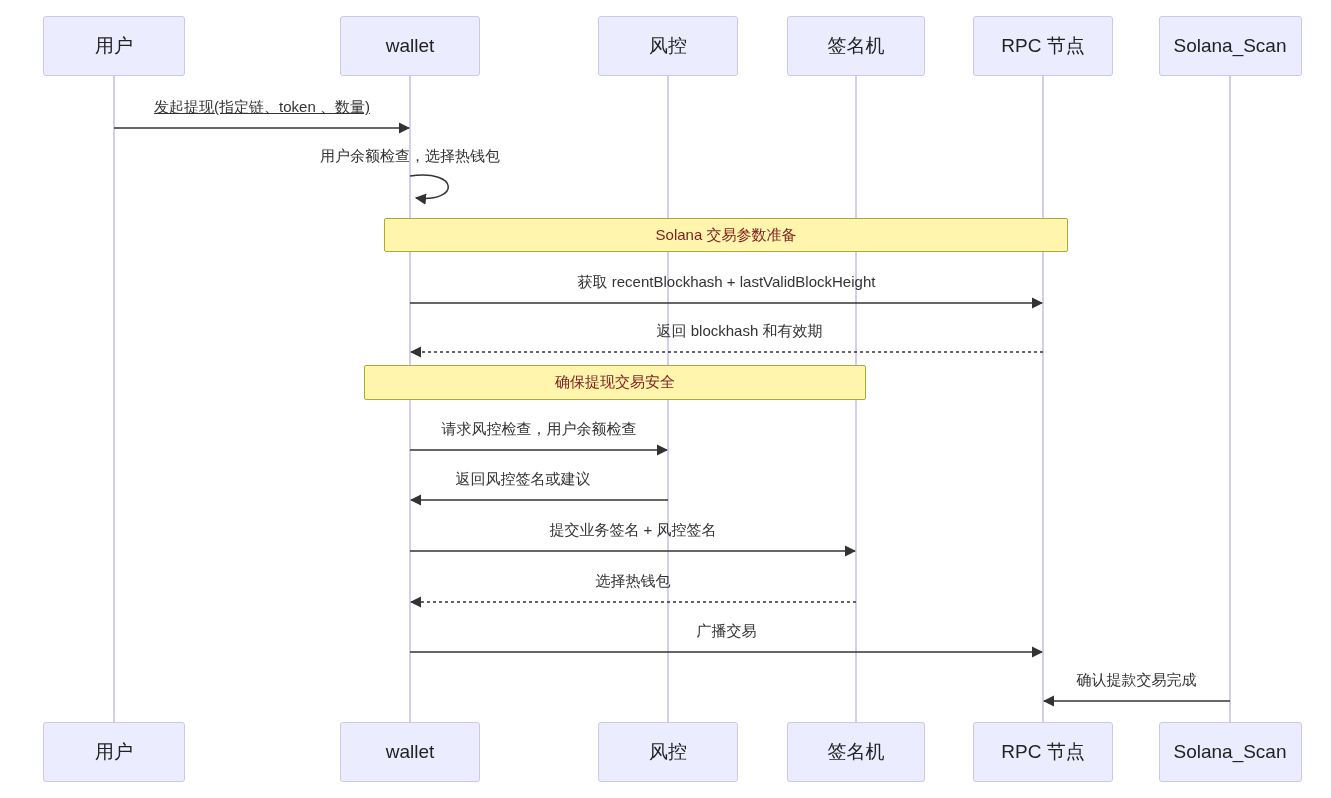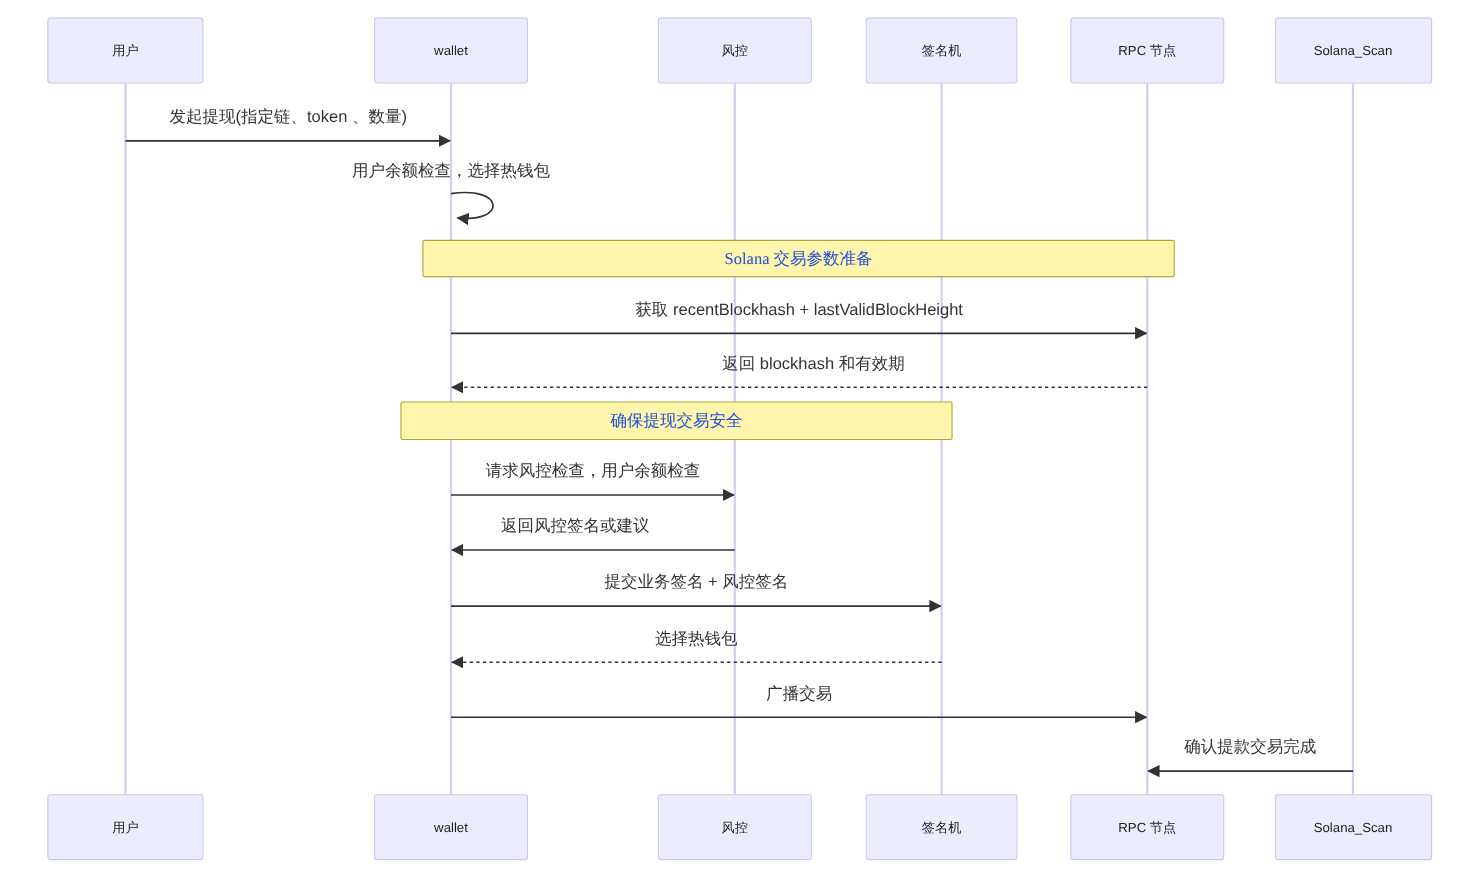--- a/index.html
+++ b/index.html
@@ -24,35 +24,34 @@
   }
   .actor-box {
     position: absolute;
     box-sizing: border-box;
     background: #ECECFF;
     border: 1px solid #CFC6EA;
     border-radius: 3px;
     display: flex;
     align-items: center;
     justify-content: center;
-    font-size: 12px;
+    font-size: 19px;
     color: #222222;
   }
   .note-box {
     position: absolute;
     box-sizing: border-box;
     background: #FFF5AD;
     border: 1px solid #AAAA33;
     border-radius: 2px;
     display: flex;
     align-items: center;
     justify-content: center;
     font-size: 15px;
-    color: #1d4ed8;
-    font-family: Liberation Serif, serif;
+    color: #7f1d1d;
   }
   .msg-label {
     position: absolute;
     transform: translateX(-50%);
     white-space: nowrap;
     font-size: 15px;
     line-height: 20px;
     color: #333333;
   }
 </style>
@@ -115,21 +114,21 @@
         <span>签名机</span>
       </div>
       <div class="actor-box" style="left: 973px; top: 722px; width: 140px; height: 60px;">
         <span>RPC 节点</span>
       </div>
       <div class="actor-box" style="left: 1158.5px; top: 722px; width: 143px; height: 60px;">
         <span>Solana_Scan</span>
       </div>
       <div class="note-box" style="left: 384px; top: 218px; width: 684px; height: 34px;">Solana 交易参数准备</div>
       <div class="note-box" style="left: 364px; top: 365px; width: 502px; height: 35px; text-align: right;">确保提现交易安全</div>
-      <div class="msg-label" style="left: 262px; top: 97px;">发起提现(指定链、token 、数量)</div>
+      <div class="msg-label" style="left: 262px; top: 97px; text-decoration: underline;">发起提现(指定链、token 、数量)</div>
       <div class="msg-label" style="left: 410px; top: 146px;">用户余额检查，选择热钱包</div>
       <div class="msg-label" style="left: 726.5px; top: 272px;">获取 recentBlockhash + lastValidBlockHeight</div>
       <div class="msg-label" style="left: 726.5px; top: 321px; margin-left: 13px;">返回 blockhash 和有效期</div>
       <div class="msg-label" style="left: 539px; top: 419px;">请求风控检查，用户余额检查</div>
       <div class="msg-label" style="left: 523px; top: 469px;">返回风控签名或建议</div>
       <div class="msg-label" style="left: 633px; top: 520px;">提交业务签名 + 风控签名</div>
       <div class="msg-label" style="left: 633px; top: 571px;">选择热钱包</div>
       <div class="msg-label" style="left: 726.5px; top: 621px;">广播交易</div>
       <div class="msg-label" style="left: 1136.5px; top: 670px;">确认提款交易完成</div>
     </div>

